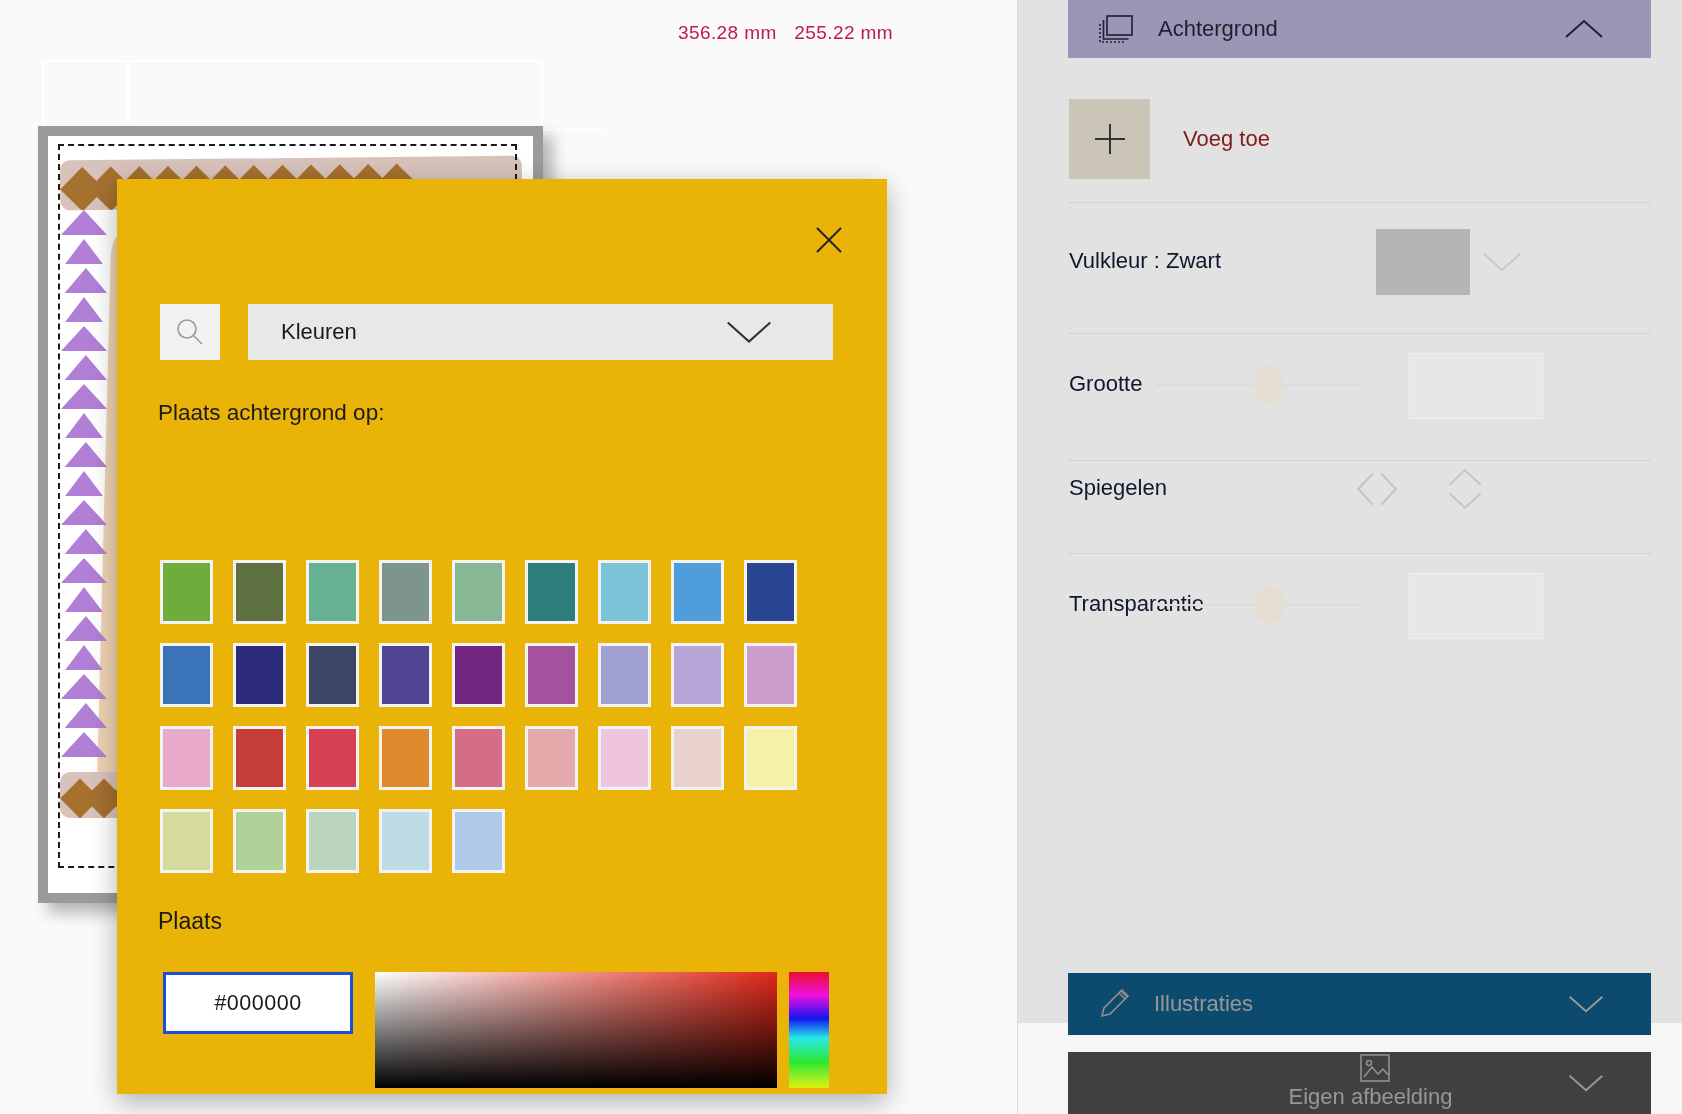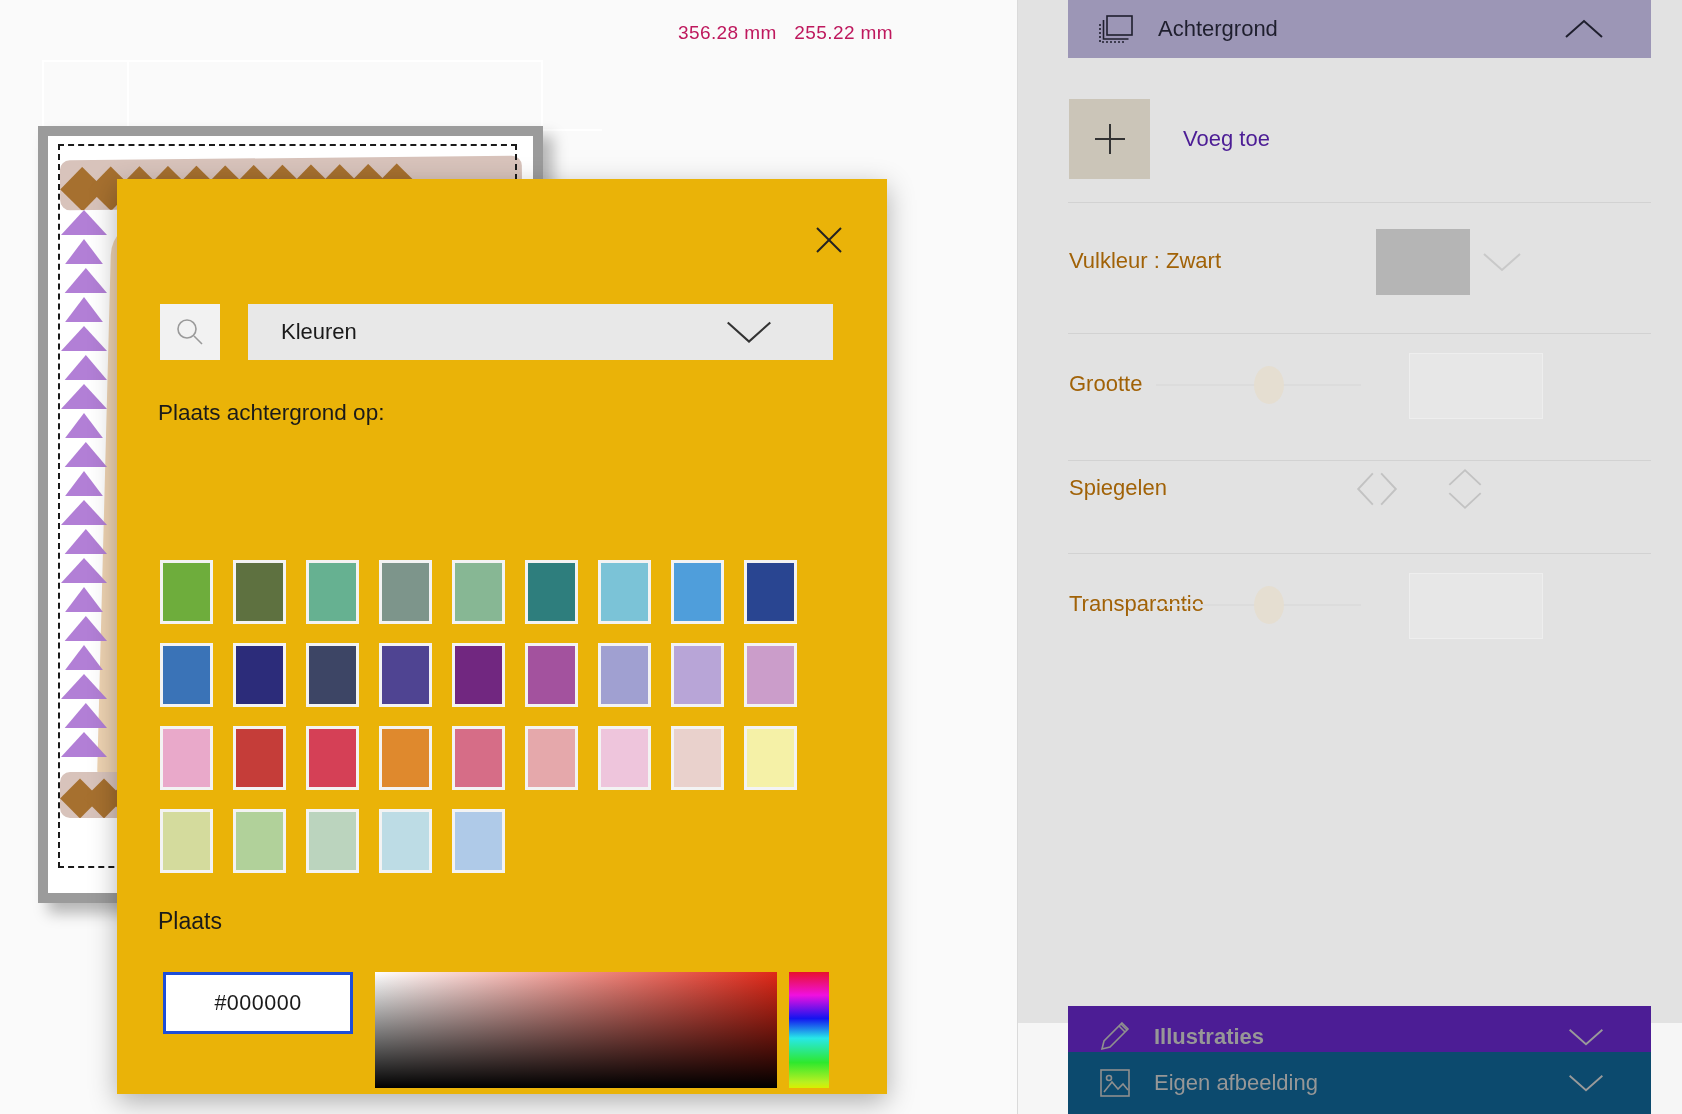--- a/index.html
+++ b/index.html
@@ -37,33 +37,33 @@
            border-left:1px solid #dadada;box-sizing:border-box;}
   .sb-bottom-zone{position:absolute;left:0;top:1023px;width:665px;height:91px;background:#f6f6f6;}
   .sb-header{position:absolute;left:50px;top:0;width:583px;height:58px;background:#9c96b6;
              display:flex;align-items:center;color:#1f1f2e;}
   .sb-header .lbl{font-size:22px;margin-left:22px;}
   .sb-header svg{margin-left:28px;}
   .chev-right{position:absolute;right:45px;top:50%;transform:translateY(-50%);display:flex;}
   .plus-btn{position:absolute;left:51px;top:99px;width:81px;height:80px;background:#cbc5b8;
             display:flex;align-items:center;justify-content:center;}
   .add-label{position:absolute;left:165px;top:99px;height:80px;display:flex;align-items:center;
-             font-size:22px;color:#4c1d95;}
+             font-size:22px;color:#7f1d1d;}
   .sb-divider{position:absolute;left:50px;width:583px;height:1px;background:#d2d2d2;}
-  .sb-row-label{position:absolute;left:51px;font-size:22px;color:#a16207;}
+  .sb-row-label{position:absolute;left:51px;font-size:22px;color:#0f172a;}
   .vul-swatch{position:absolute;left:358px;top:229px;width:94px;height:66px;background:#b5b5b5;}
   .ghost-box{position:absolute;left:391px;width:132px;height:64px;background:#e7e7e7;border:1px solid #eeeeee;}
   .track{position:absolute;left:138px;width:205px;height:2px;background:#dcdcdc;}
   .knob{position:absolute;width:30px;height:38px;border-radius:50%;background:#e5ded1;}
   .flip-icon{position:absolute;color:#c2c2c2;}
   .sb-section{position:absolute;left:50px;width:583px;height:62px;display:flex;align-items:center;}
   .sb-section .lbl{font-size:22px;color:#979797;margin-left:22px;}
   .sb-section svg{margin-left:30px;}
-  .row-illustraties{top:1006px;background:#4c1d95;font-weight:bold;}
-  .row-eigen-afb{top:1052px;background:#0c4a6e;}
+  .row-illustraties{top:973px;background:#0c4a6e;}
+  .row-eigen-afb{top:1052px;background:#404040;flex-direction:column;}
 
   
   .modal{position:absolute;left:117px;top:179px;width:770px;height:915px;background:#eab308;
          box-shadow:0 8px 26px rgba(0,0,0,.30);}
   .close-btn{position:absolute;left:695px;top:44px;width:34px;height:34px;display:flex;
              align-items:center;justify-content:center;cursor:pointer;}
   .search-box{position:absolute;left:43px;top:125px;width:60px;height:56px;background:#f2f2f2;
               display:flex;align-items:center;justify-content:center;}
   .kleuren-bar{position:absolute;left:131px;top:125px;width:585px;height:56px;background:#e8e8e8;
                display:flex;align-items:center;}

